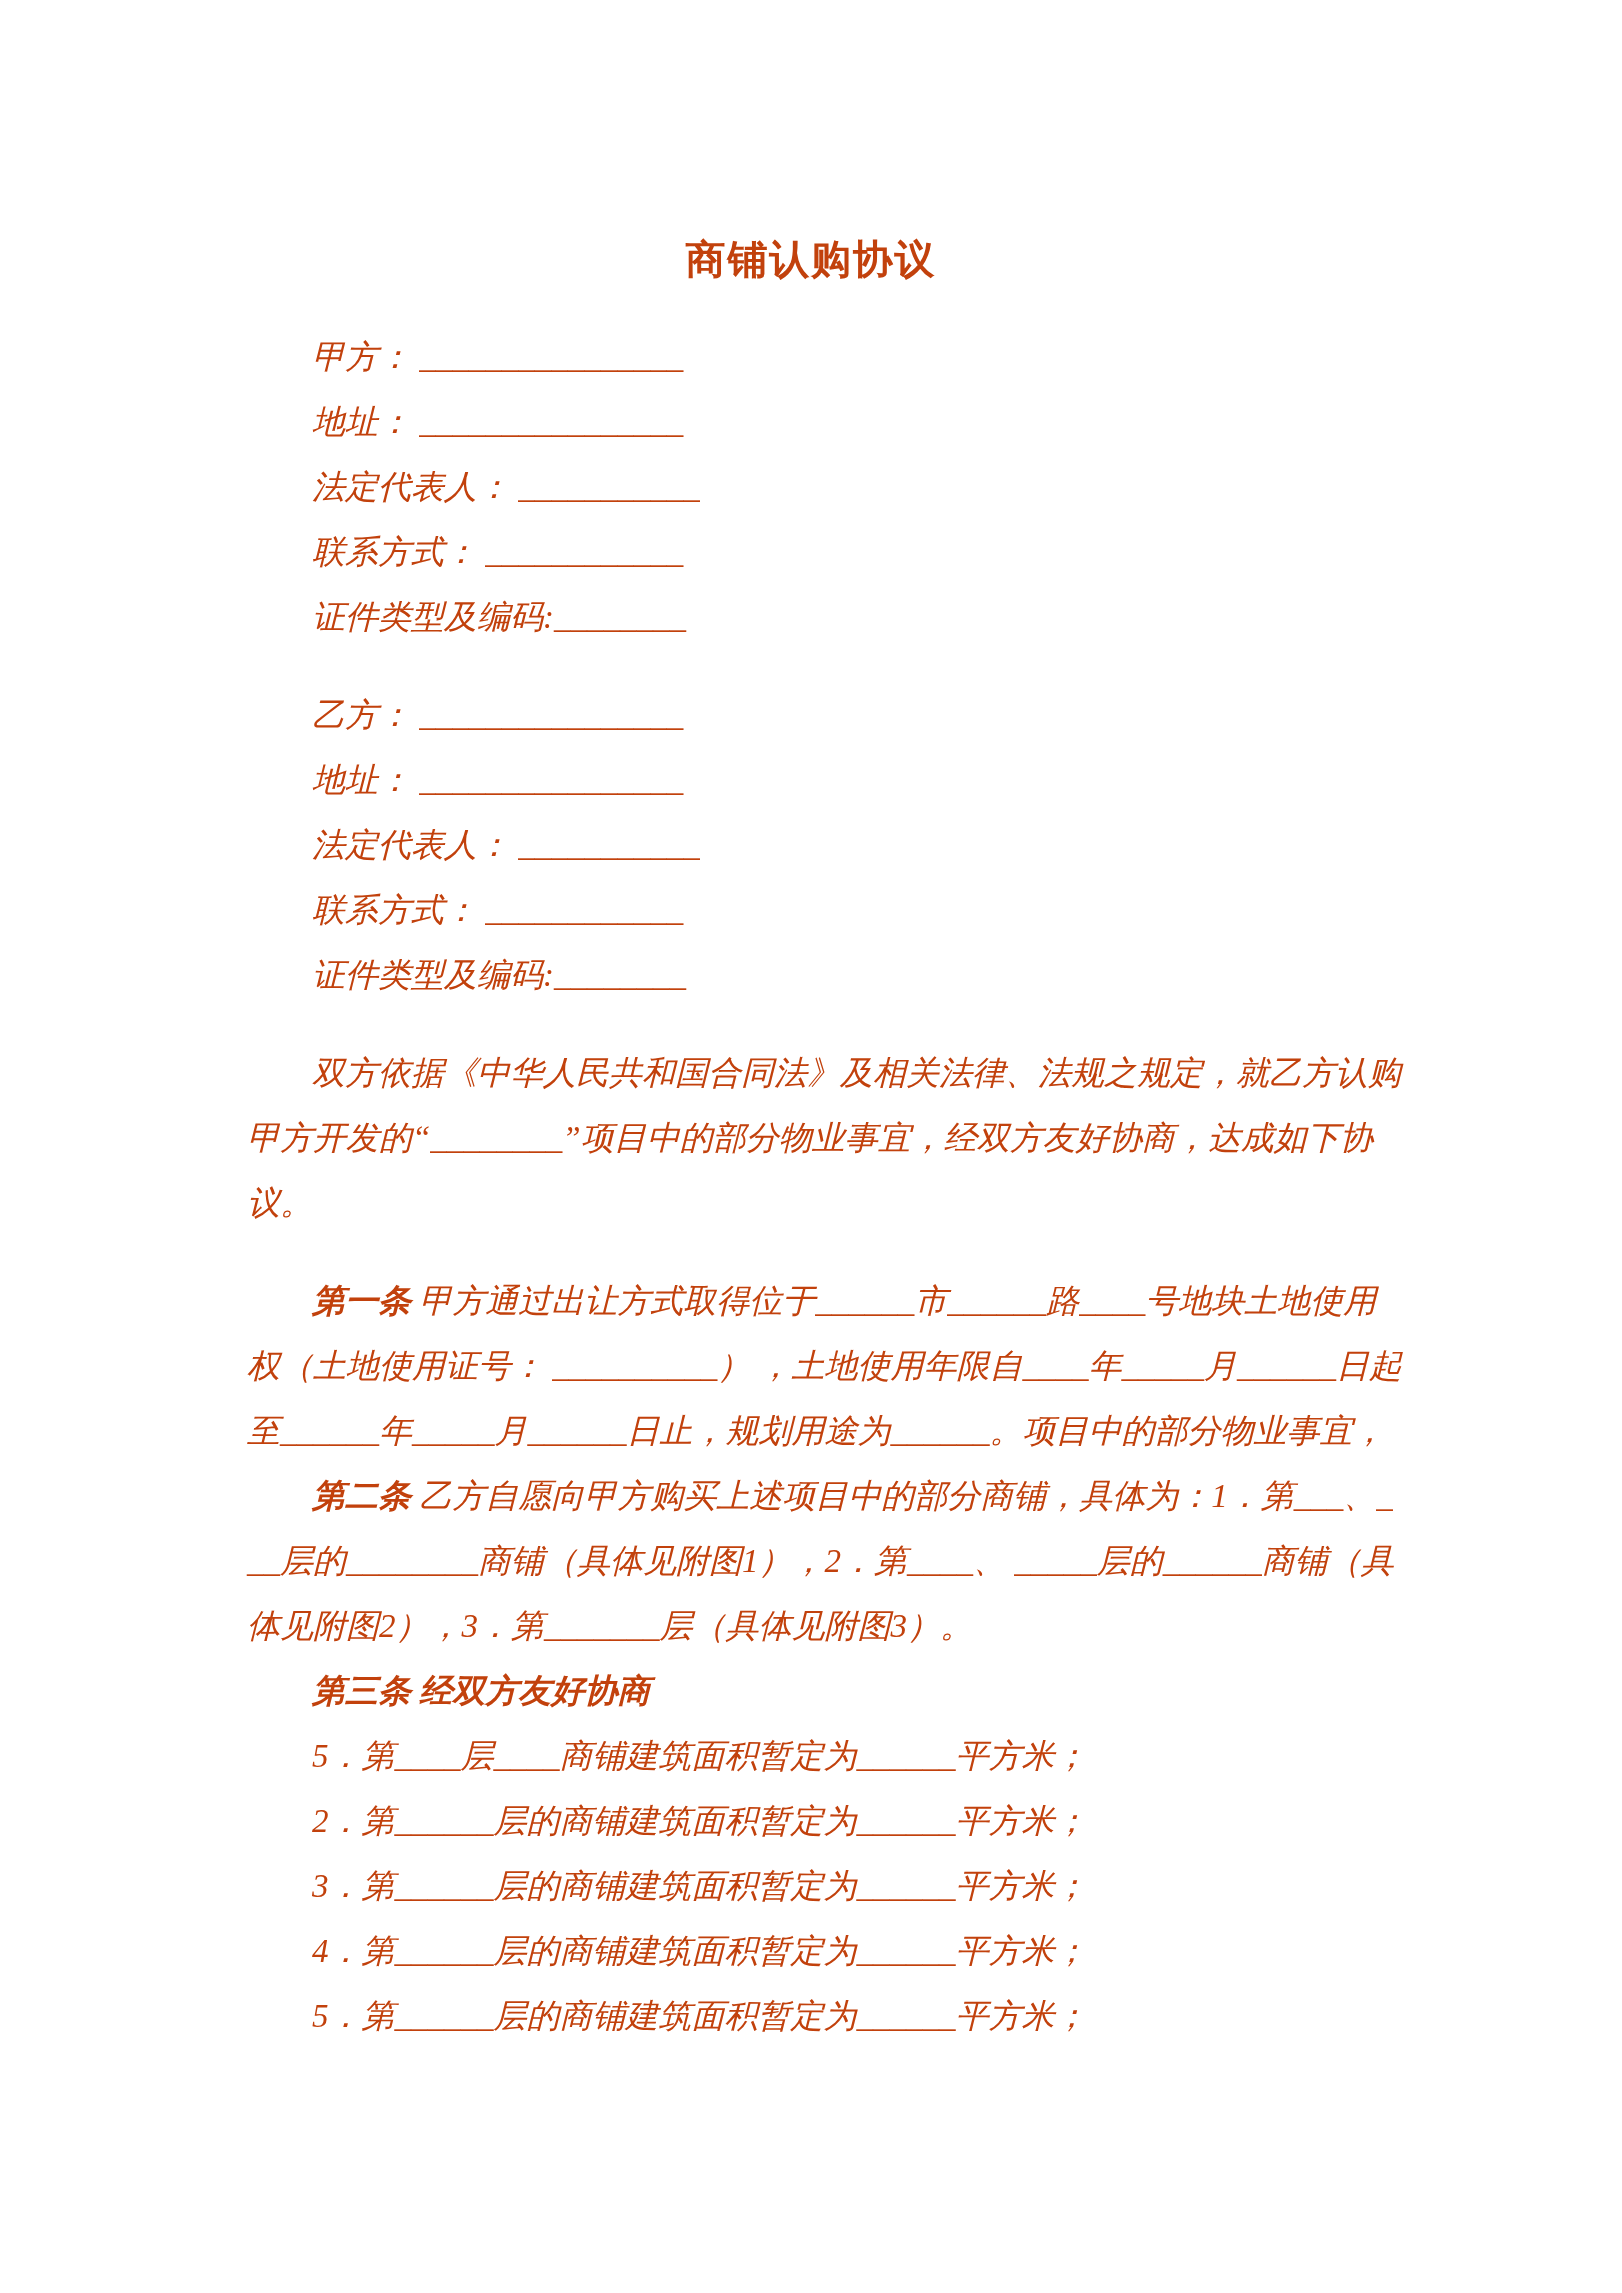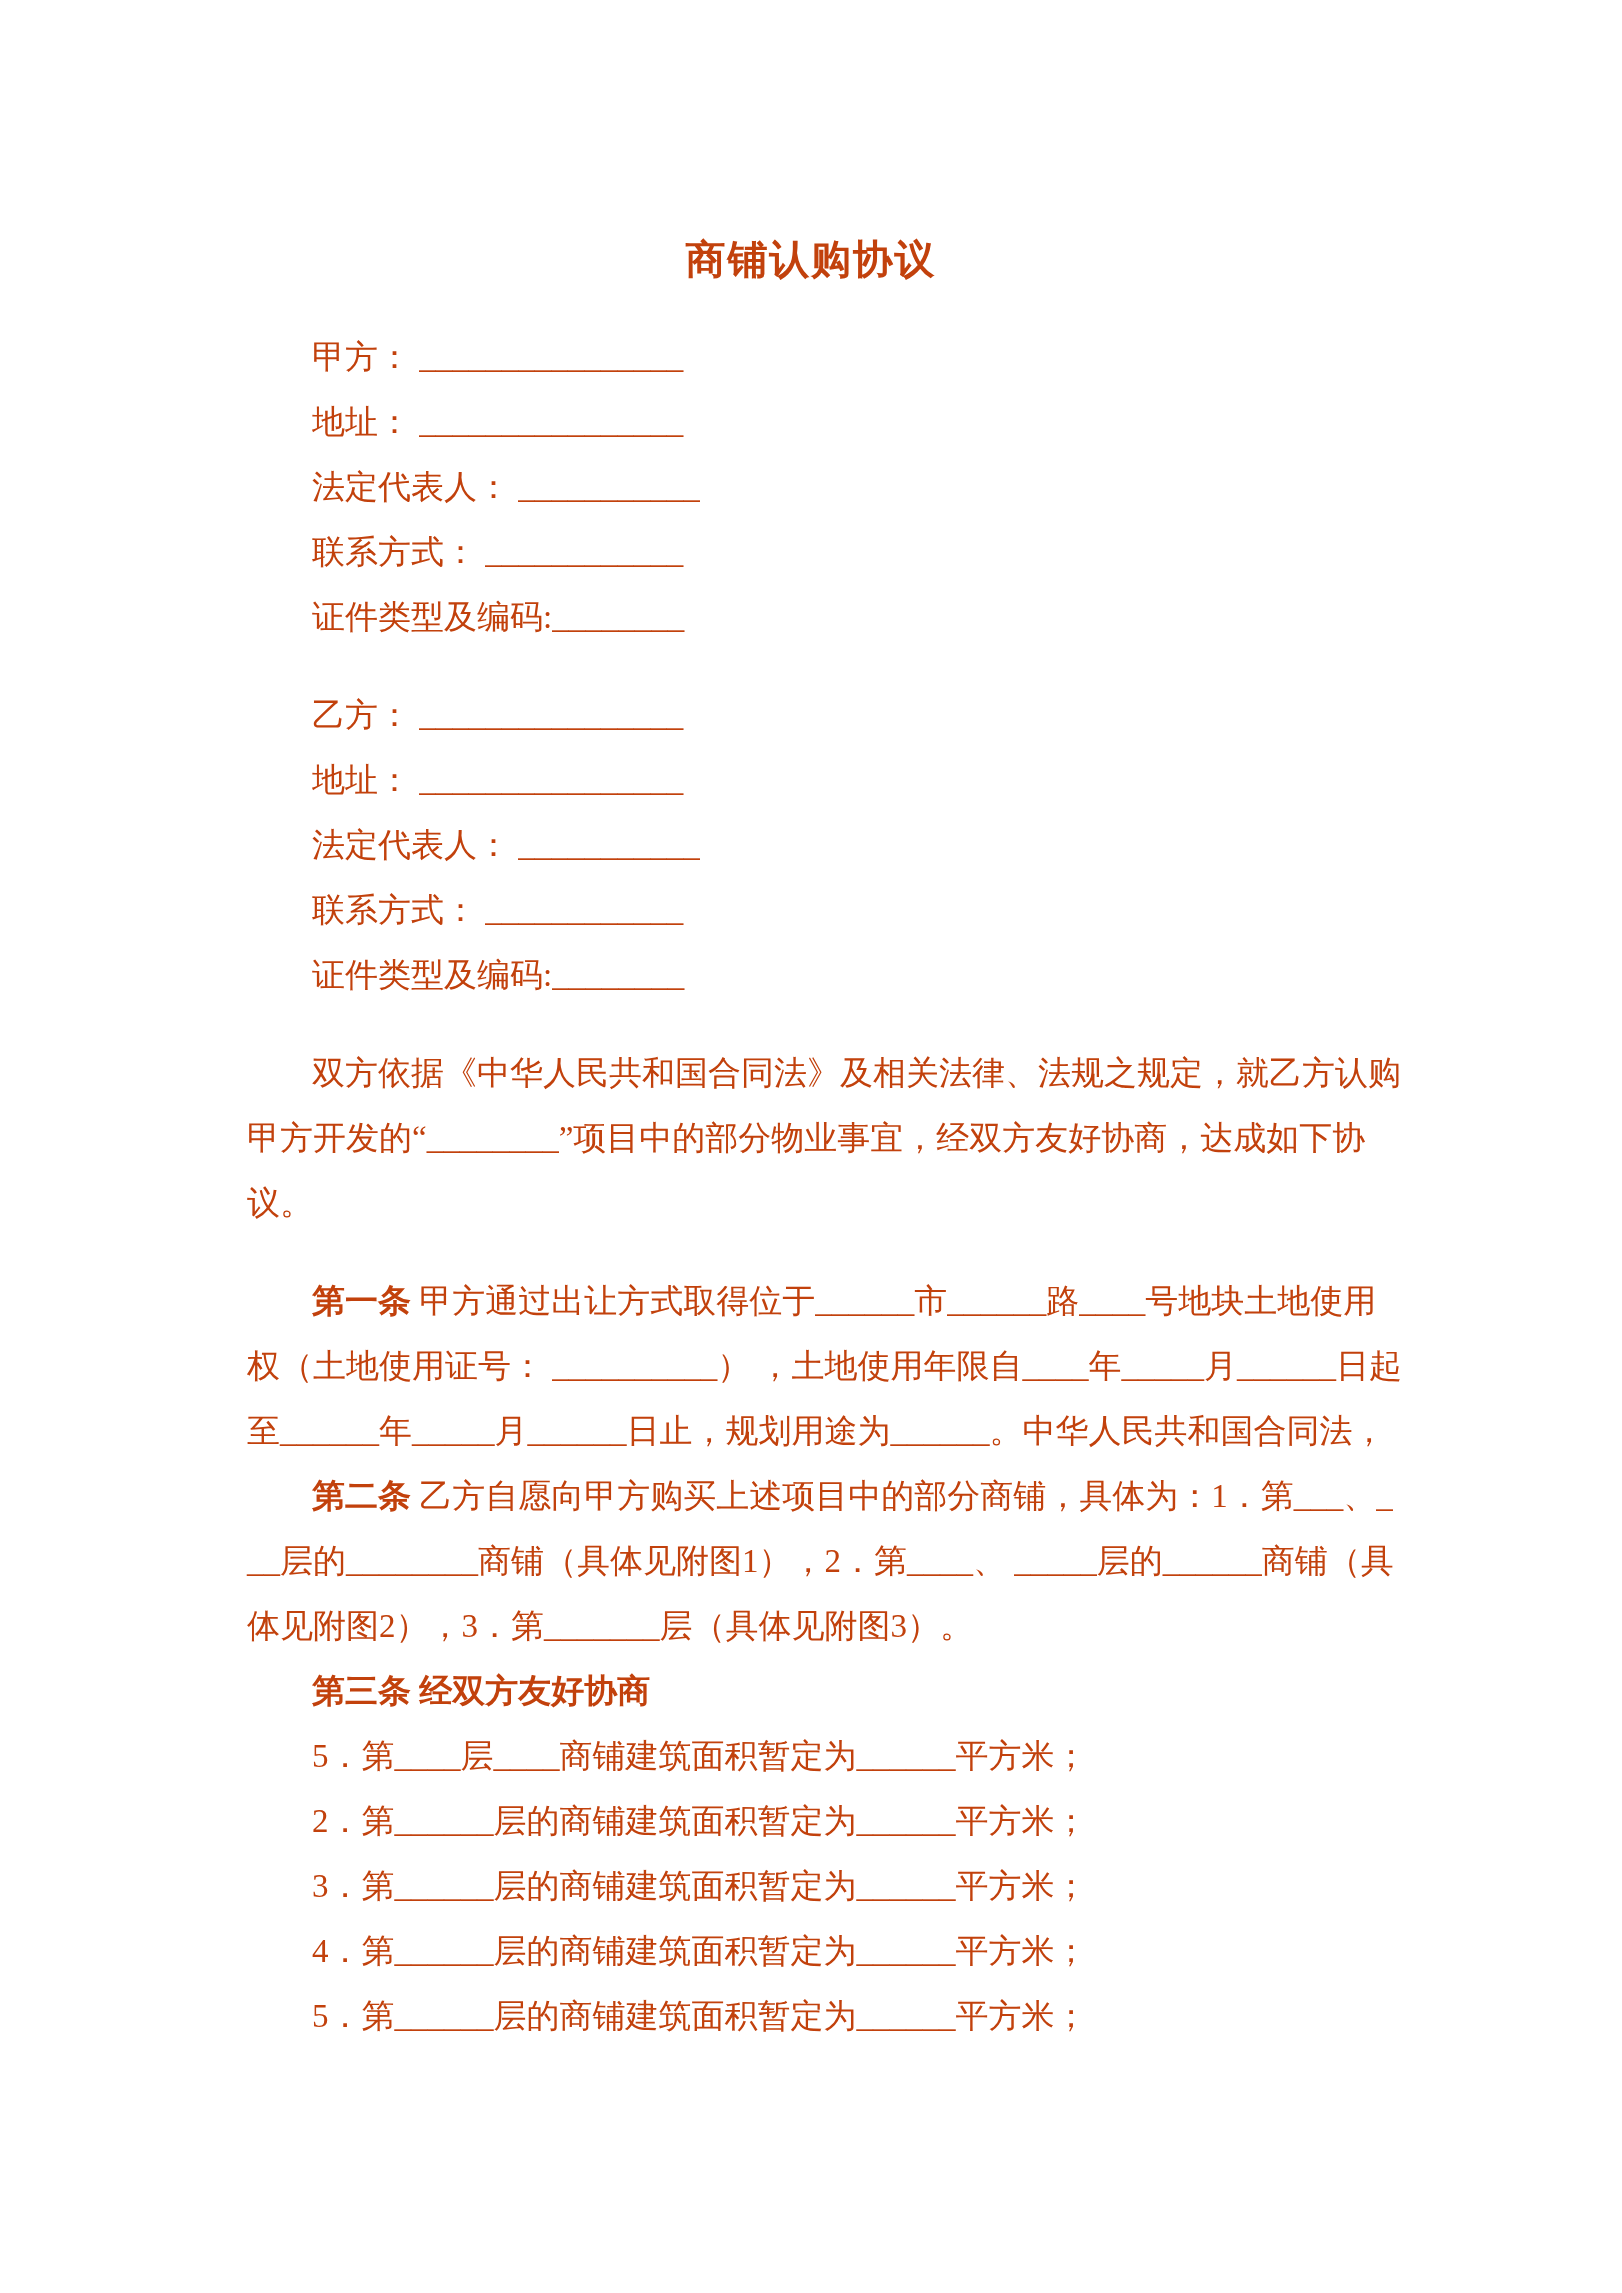--- a/index.html
+++ b/index.html
@@ -30,20 +30,21 @@
     line-height: 69px;
     text-align: center;
     letter-spacing: 1.8px;
     margin-bottom: 31px;
   }
   .line {
     font-size: 33px;
     line-height: 65px;
     white-space: pre;
     overflow: visible;
+    font-style: italic;
   }
   .line.indent {
     padding-left: 65px;
   }
   .line .seg-bold {
     font-weight: bold;
   }
   .gap {
     height: 33px;
   }
@@ -66,21 +67,21 @@
         <div class="line indent"><span class="seg">法定代表人： ___________</span></div>
         <div class="line indent"><span class="seg">联系方式： ____________</span></div>
         <div class="line indent"><span class="seg">证件类型及编码:________</span></div>
         <div class="gap"></div>
         <div class="line indent"><span class="seg">双方依据《中华人民共和国合同法》及相关法律、法规之规定，就乙方认购</span></div>
         <div class="line"><span class="seg">甲方开发的“________”项目中的部分物业事宜，经双方友好协商，达成如下协</span></div>
         <div class="line"><span class="seg">议。</span></div>
         <div class="gap"></div>
         <div class="line indent"><span class="seg-bold">第一条 </span><span class="seg">甲方通过出让方式取得位于______市______路____号地块土地使用</span></div>
         <div class="line"><span class="seg">权（土地使用证号： __________） ，土地使用年限自____年_____月______日起</span></div>
-        <div class="line"><span class="seg">至______年_____月______日止，规划用途为______。中华人民共和国合同法，</span></div>
+        <div class="line"><span class="seg">至______年_____月______日止，规划用途为______。项目中的部分物业事宜，</span></div>
         <div class="line indent"><span class="seg-bold">第二条 </span><span class="seg">乙方自愿向甲方购买上述项目中的部分商铺，具体为：1．第___、_</span></div>
         <div class="line"><span class="seg">__层的________商铺（具体见附图1），2．第____、 _____层的______商铺（具</span></div>
         <div class="line"><span class="seg">体见附图2），3．第_______层（具体见附图3）。</span></div>
         <div class="line indent"><span class="seg-bold">第三条 经双方友好协商</span></div>
         <div class="line indent"><span class="seg">5．第____层____商铺建筑面积暂定为______平方米；</span></div>
         <div class="line indent"><span class="seg">2．第______层的商铺建筑面积暂定为______平方米；</span></div>
         <div class="line indent"><span class="seg">3．第______层的商铺建筑面积暂定为______平方米；</span></div>
         <div class="line indent"><span class="seg">4．第______层的商铺建筑面积暂定为______平方米；</span></div>
         <div class="line indent"><span class="seg">5．第______层的商铺建筑面积暂定为______平方米；</span></div>
       </div>

